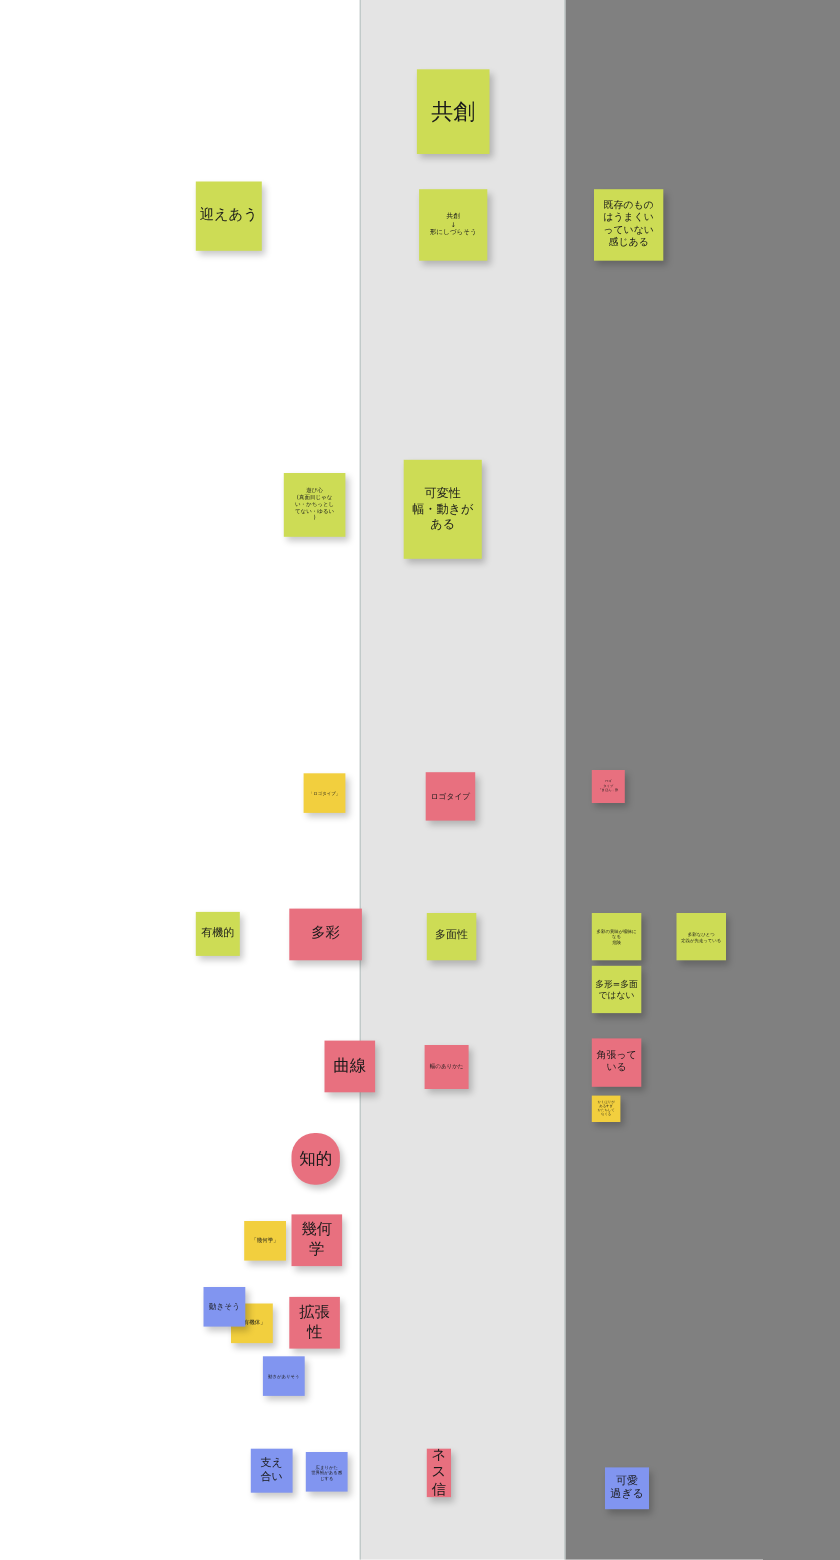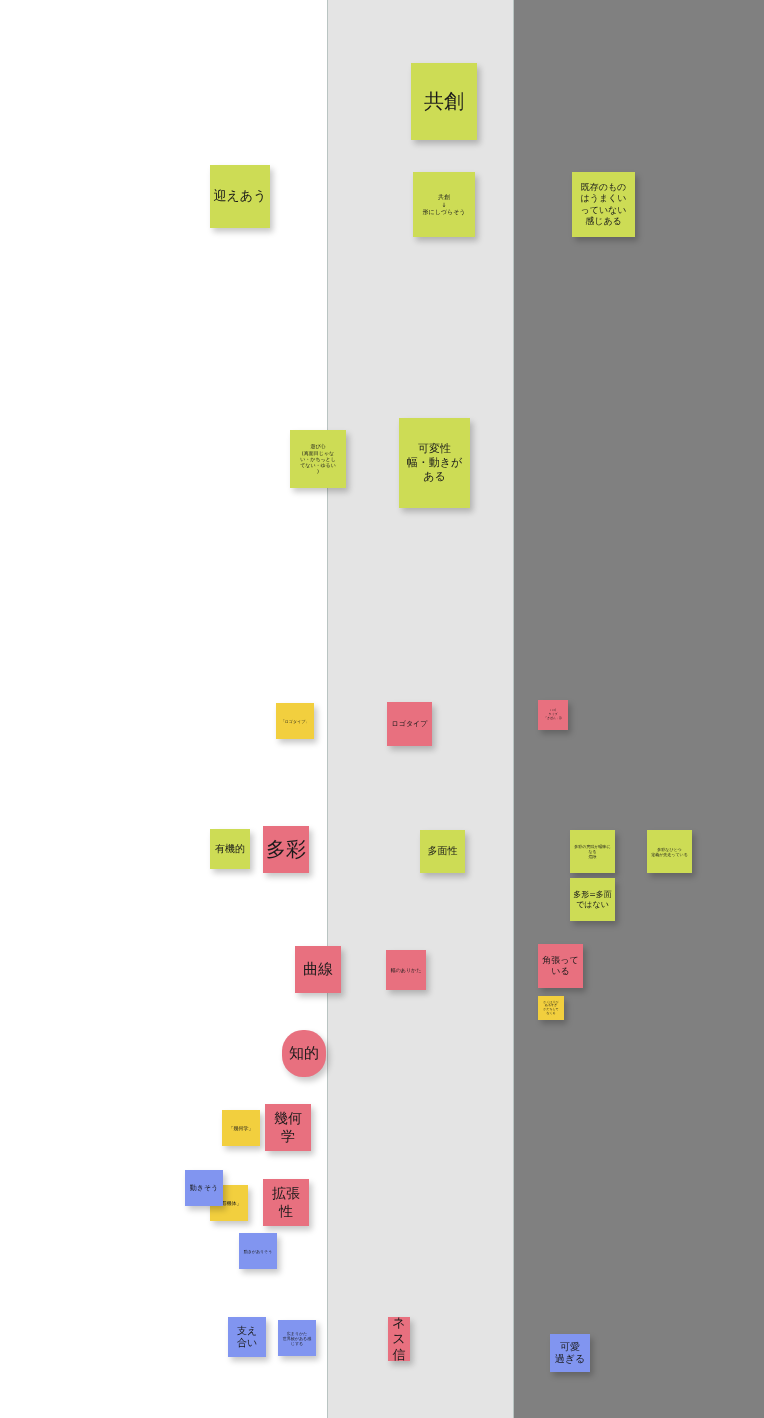--- a/index.html
+++ b/index.html
@@ -35,21 +35,21 @@
     text-align:center;
     color:#1a1a1a;
     line-height:1.25;
     padding:3px;
     word-break:break-all;
     white-space:pre-line;
     box-shadow:3px 4px 6px rgba(0,0,0,0.22);
     overflow:hidden;
     font-weight:400;
   }
-  .note.lime{background:#cddc55;margin-left:32px;}
+  .note.lime{background:#cddc55;}
   .note.pink{background:#e8707f;}
   .note.yellow{background:#f2cf3e;}
   .note.blue{background:#8195f0;}
 
   .nt{display:block;width:100%;}
 </style>
 </head>
 <body>
 
 <div id="board">
@@ -76,38 +76,38 @@
 てない・ゆるい
 )</span></div>
       <div class="note lime" style="left: 367px; top: 418px; width: 71px; height: 90px; font-size: 11px;"><span class="nt">可変性
 幅・動きがある</span></div>
       <div class="note yellow" style="left: 276px; top: 703px; width: 38px; height: 36px; font-size: 4px;"><span class="nt">「ロゴタイプ」</span></div>
       <div class="note pink" style="left: 387px; top: 702px; width: 45px; height: 44px; font-size: 7px;"><span class="nt">ロゴタイプ</span></div>
       <div class="note pink" style="left: 538px; top: 700px; width: 30px; height: 30px; font-size: 3px;"><span class="nt">ロゴ
 タイプ
 「きほん」形</span></div>
       <div class="note lime" style="left: 178px; top: 829px; width: 40px; height: 40px; font-size: 10px;"><span class="nt">有機的</span></div>
-      <div class="note pink" style="left: 263px; top: 826px; width: 46px; height: 47px; font-size: 20px; text-align: right;"><span class="nt">多彩</span></div>
+      <div class="note pink" style="left: 263px; top: 826px; width: 66px; height: 47px; font-size: 13px;"><span class="nt">多彩</span></div>
       <div class="note lime" style="left: 388px; top: 830px; width: 45px; height: 43px; font-size: 10px;"><span class="nt">多面性</span></div>
       <div class="note lime" style="left: 538px; top: 830px; width: 45px; height: 43px; font-size: 4px;"><span class="nt">多彩の意味が曖昧に
 なる
 危険</span></div>
       <div class="note lime" style="left: 615px; top: 830px; width: 45px; height: 43px; font-size: 4px;"><span class="nt">多彩なひとつ
 定義が先走っている</span></div>
       <div class="note lime" style="left: 538px; top: 878px; width: 45px; height: 43px; font-size: 8px;"><span class="nt">多形=多面
 ではない</span></div>
       <div class="note pink" style="left: 266px; top: 946px; width: 46px; height: 47px; font-size: 15px; margin-left: 29px;"><span class="nt">曲線</span></div>
       <div class="note pink" style="left: 386px; top: 950px; width: 40px; height: 40px; font-size: 5px;"><span class="nt">幅のありかた</span></div>
       <div class="note pink" style="left: 538px; top: 944px; width: 45px; height: 44px; font-size: 9px;"><span class="nt">角張って
 いる</span></div>
       <div class="note yellow" style="left: 538px; top: 996px; width: 26px; height: 24px; font-size: 3px;"><span class="nt">かくばりが
 あるすぎ
 かたちして
 なくる</span></div>
-      <div class="note pink" style="left: 282px; top: 1030px; width: 44px; height: 47px; font-size: 15px; border-radius: 21px;"><span class="nt">知的</span></div>
+      <div class="note pink" style="left: 265px; top: 1030px; width: 44px; height: 47px; font-size: 15px; border-radius: 21px;"><span class="nt">知的</span></div>
       <div class="note yellow" style="left: 222px; top: 1110px; width: 38px; height: 36px; font-size: 5px;"><span class="nt">「幾何学」</span></div>
       <div class="note pink" style="left: 265px; top: 1104px; width: 46px; height: 47px; font-size: 14px;"><span class="nt">幾何学</span></div>
       <div class="note yellow" style="left: 210px; top: 1185px; width: 38px; height: 36px; font-size: 5px;"><span class="nt">「有機体」</span></div>
       <div class="note pink" style="left: 263px; top: 1179px; width: 46px; height: 47px; font-size: 14px;"><span class="nt">拡張性</span></div>
       <div class="note blue" style="left: 185px; top: 1170px; width: 38px; height: 36px; font-size: 7px;"><span class="nt">動きそう</span></div>
       <div class="note blue" style="left: 239px; top: 1233px; width: 38px; height: 36px; font-size: 4px;"><span class="nt">動きがありそう</span></div>
       <div class="note blue" style="left: 228px; top: 1317px; width: 38px; height: 40px; font-size: 10px;"><span class="nt">支え
 合い</span></div>
       <div class="note blue" style="left: 278px; top: 1320px; width: 38px; height: 36px; font-size: 4px;"><span class="nt">広まりかた
 世界観がある感じする</span></div>

